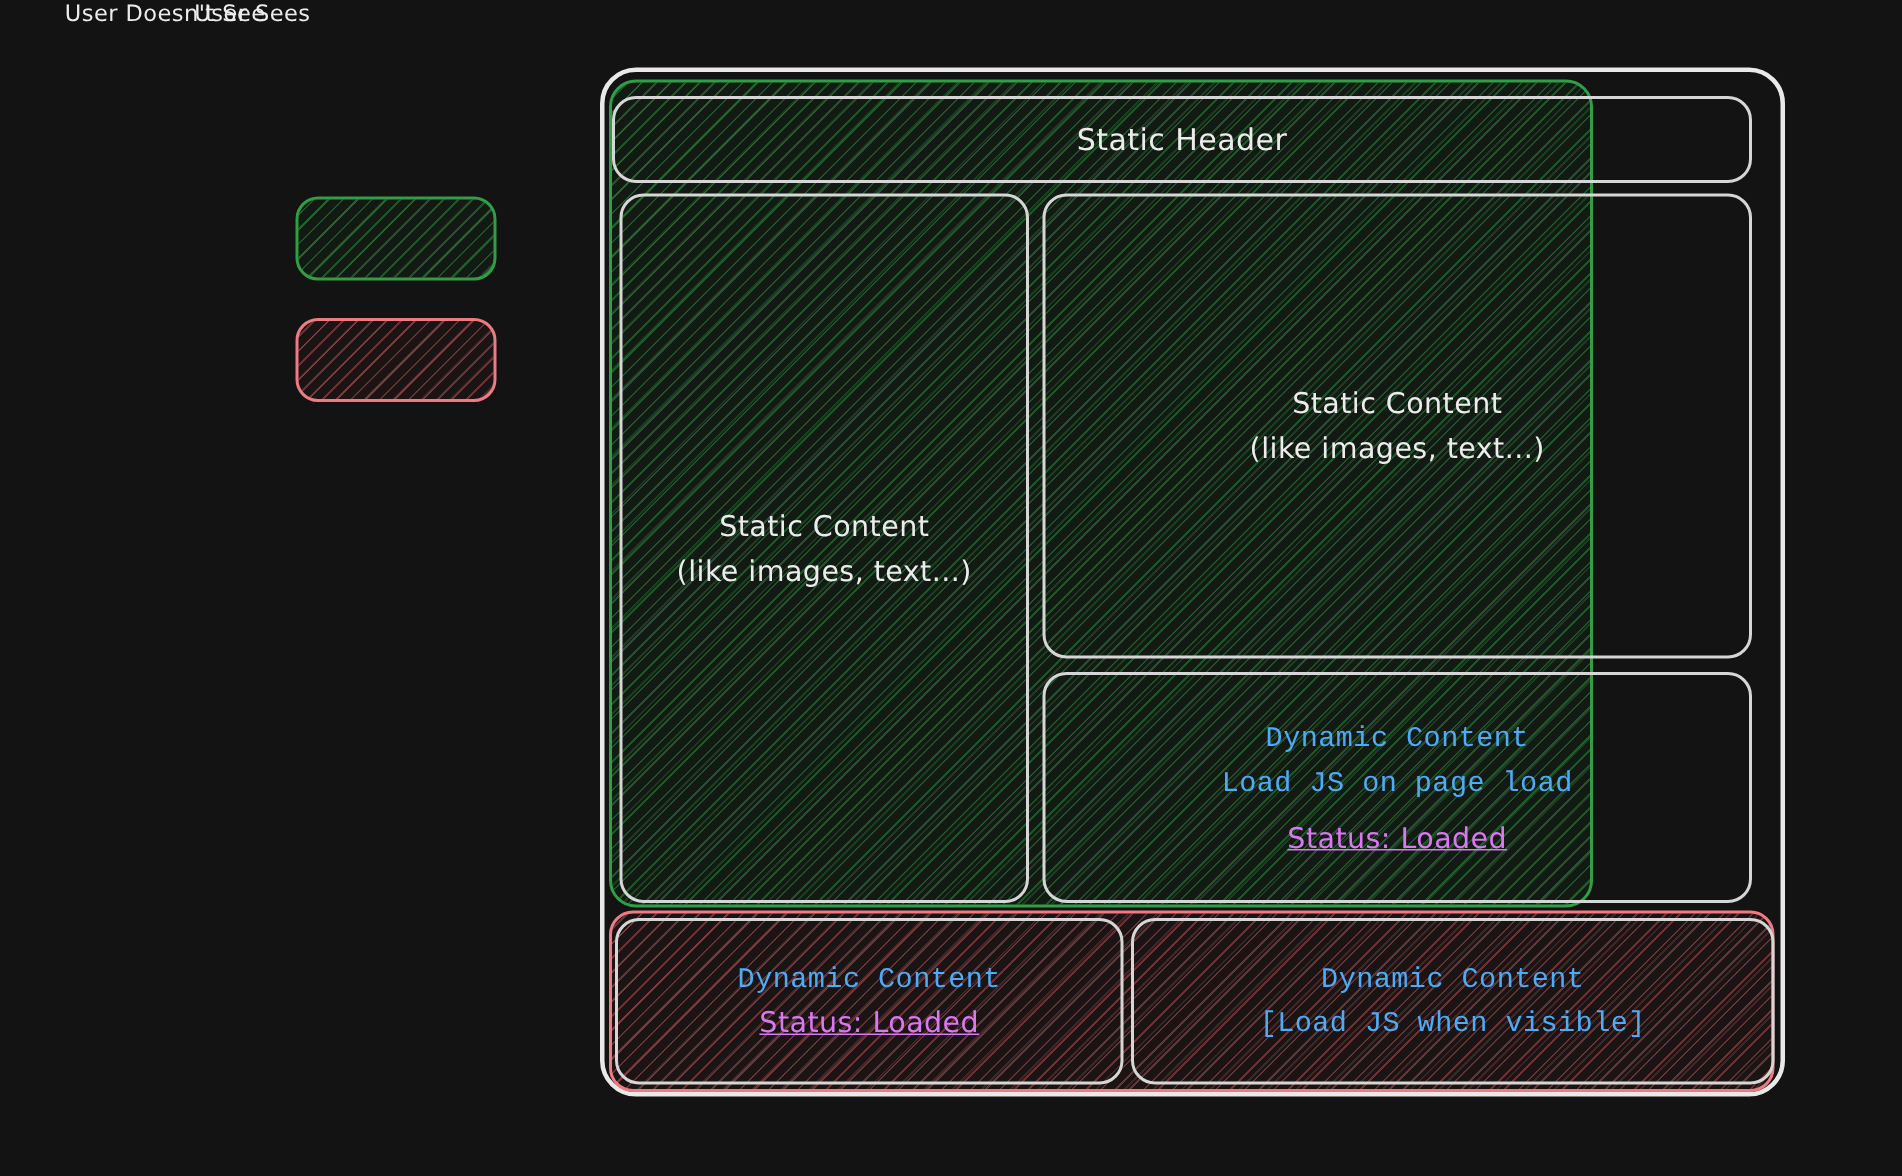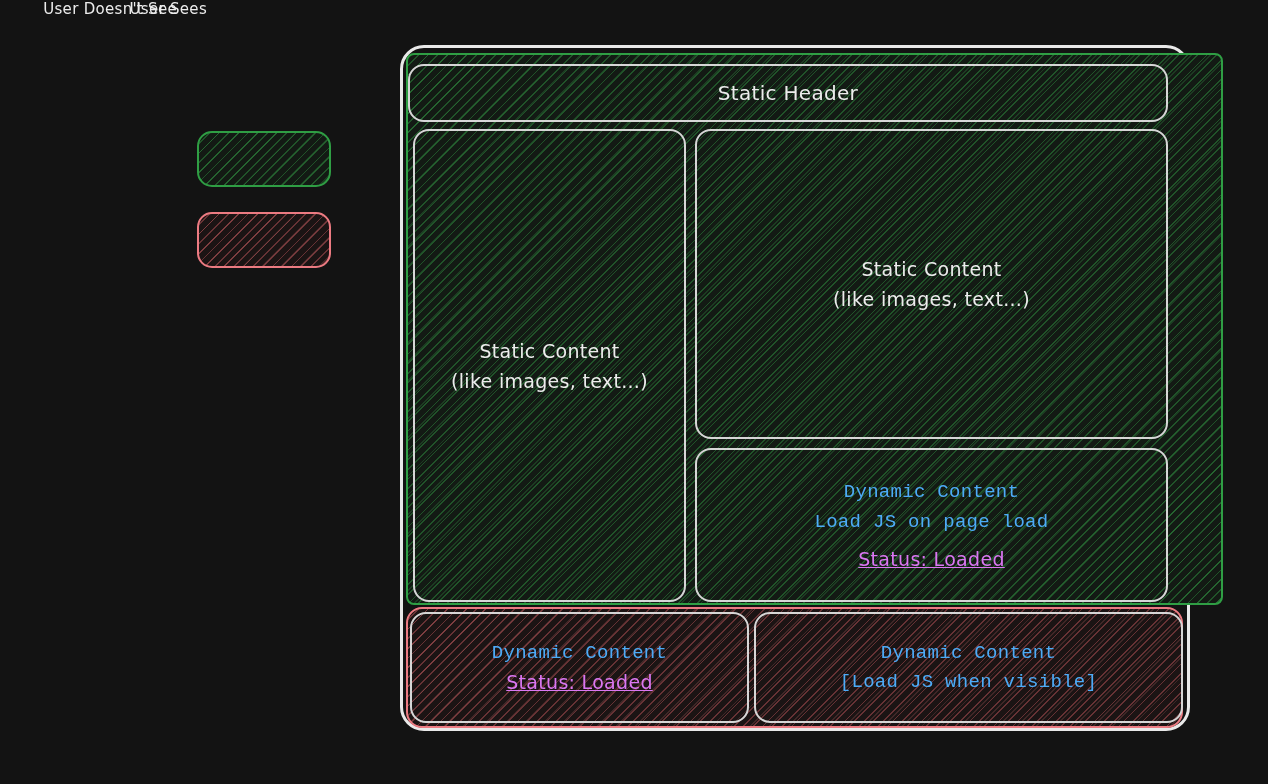--- a/index.html
+++ b/index.html
@@ -64,23 +64,23 @@
     left: 400px; top: 45px;
     width: 790px; height: 686px;
     border: 3px solid #e9e9e9;
     border-radius: 24px;
     background: transparent;
   }
 
   .visible-region {
     position: absolute;
     left: 406px; top: 53px;
-    width: 817px; height: 552px;
+    width: 656px; height: 552px;
     border: 2.5px solid #2f9e44;
-    border-radius: 8px;
+    border-radius: 18px;
   }
   .hidden-region {
     position: absolute;
     left: 406px; top: 607px;
     width: 777px; height: 121px;
     border: 2.5px solid #ec7b82;
     border-radius: 16px;
   }
 
   .dbox {

